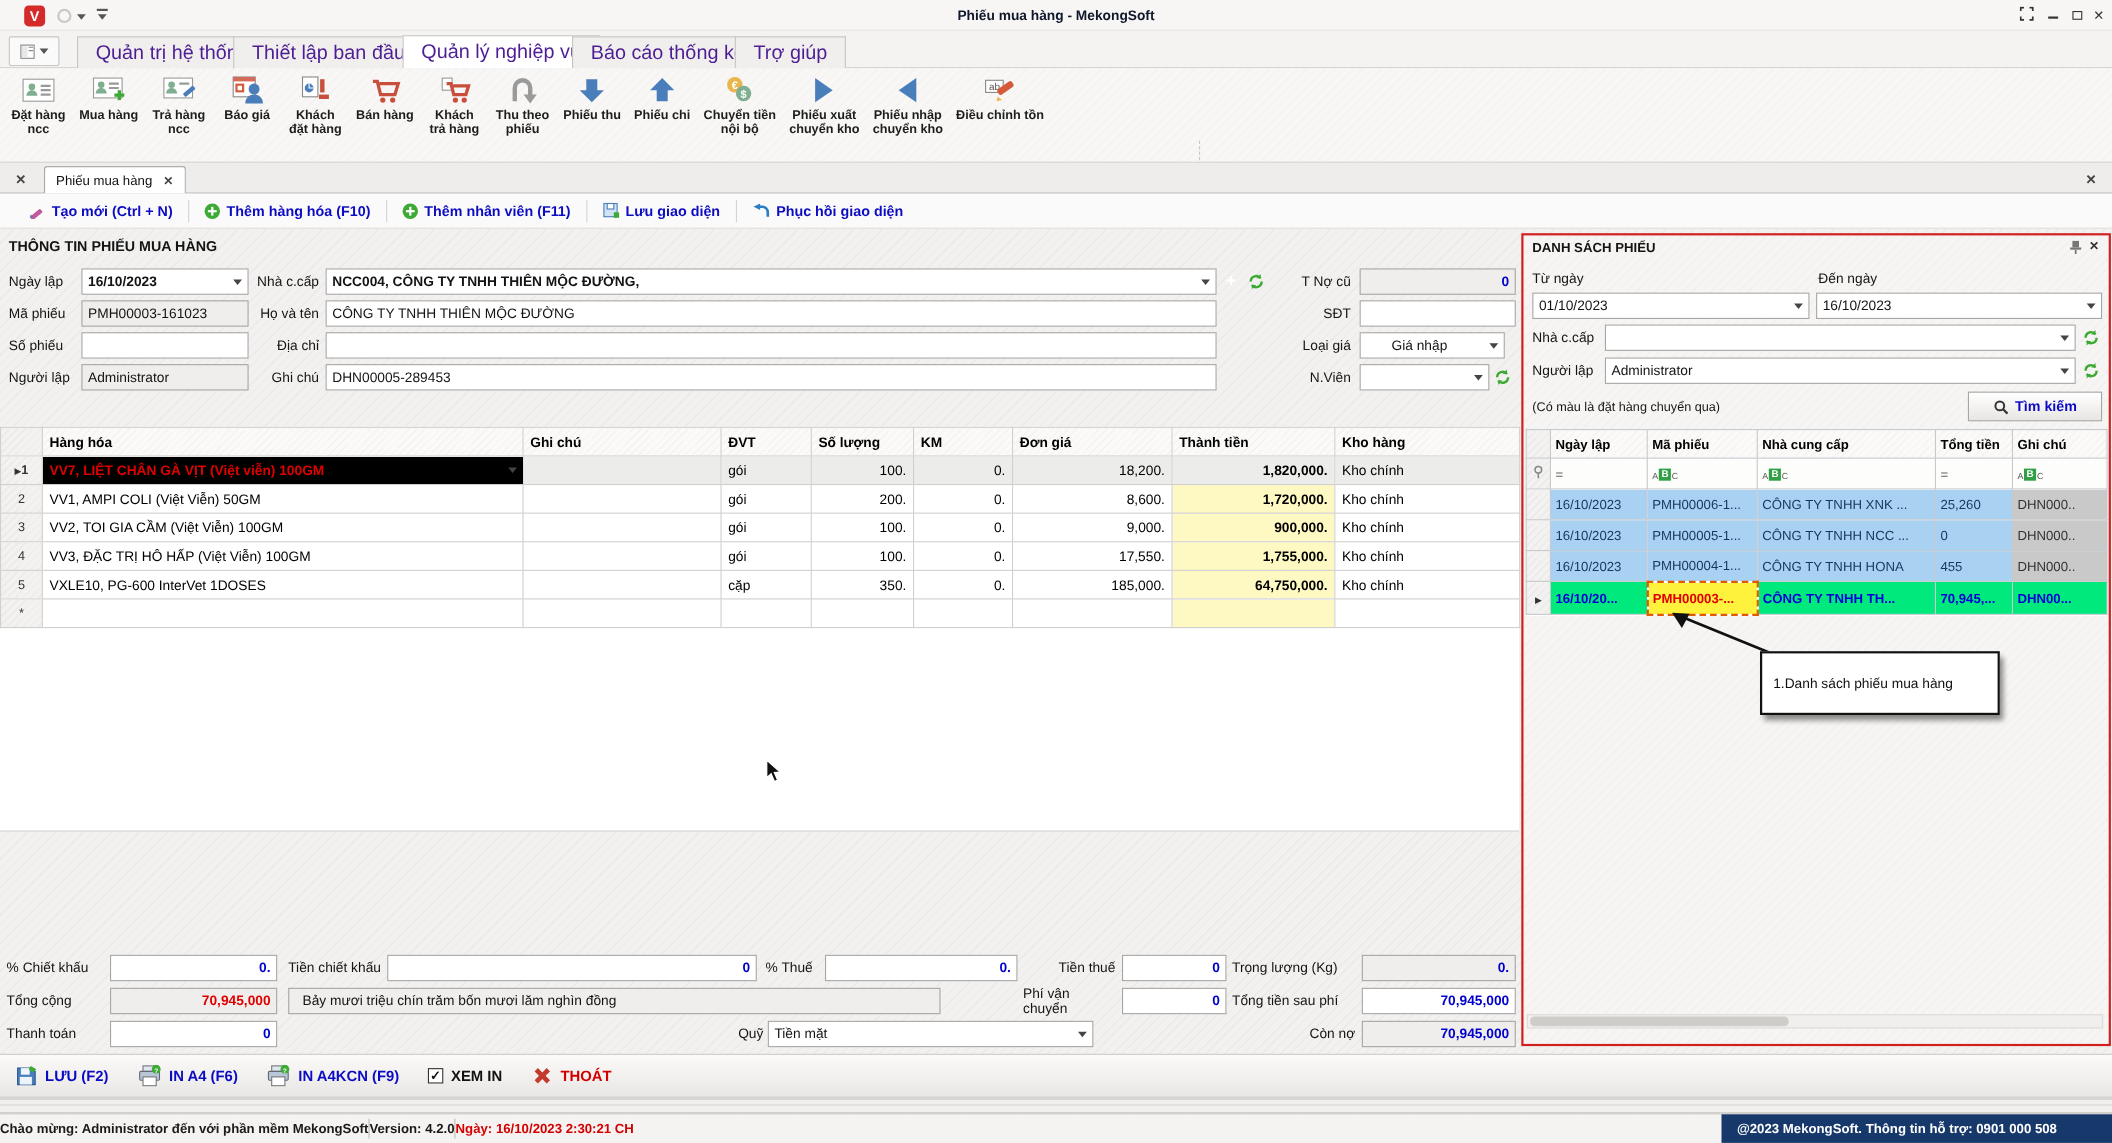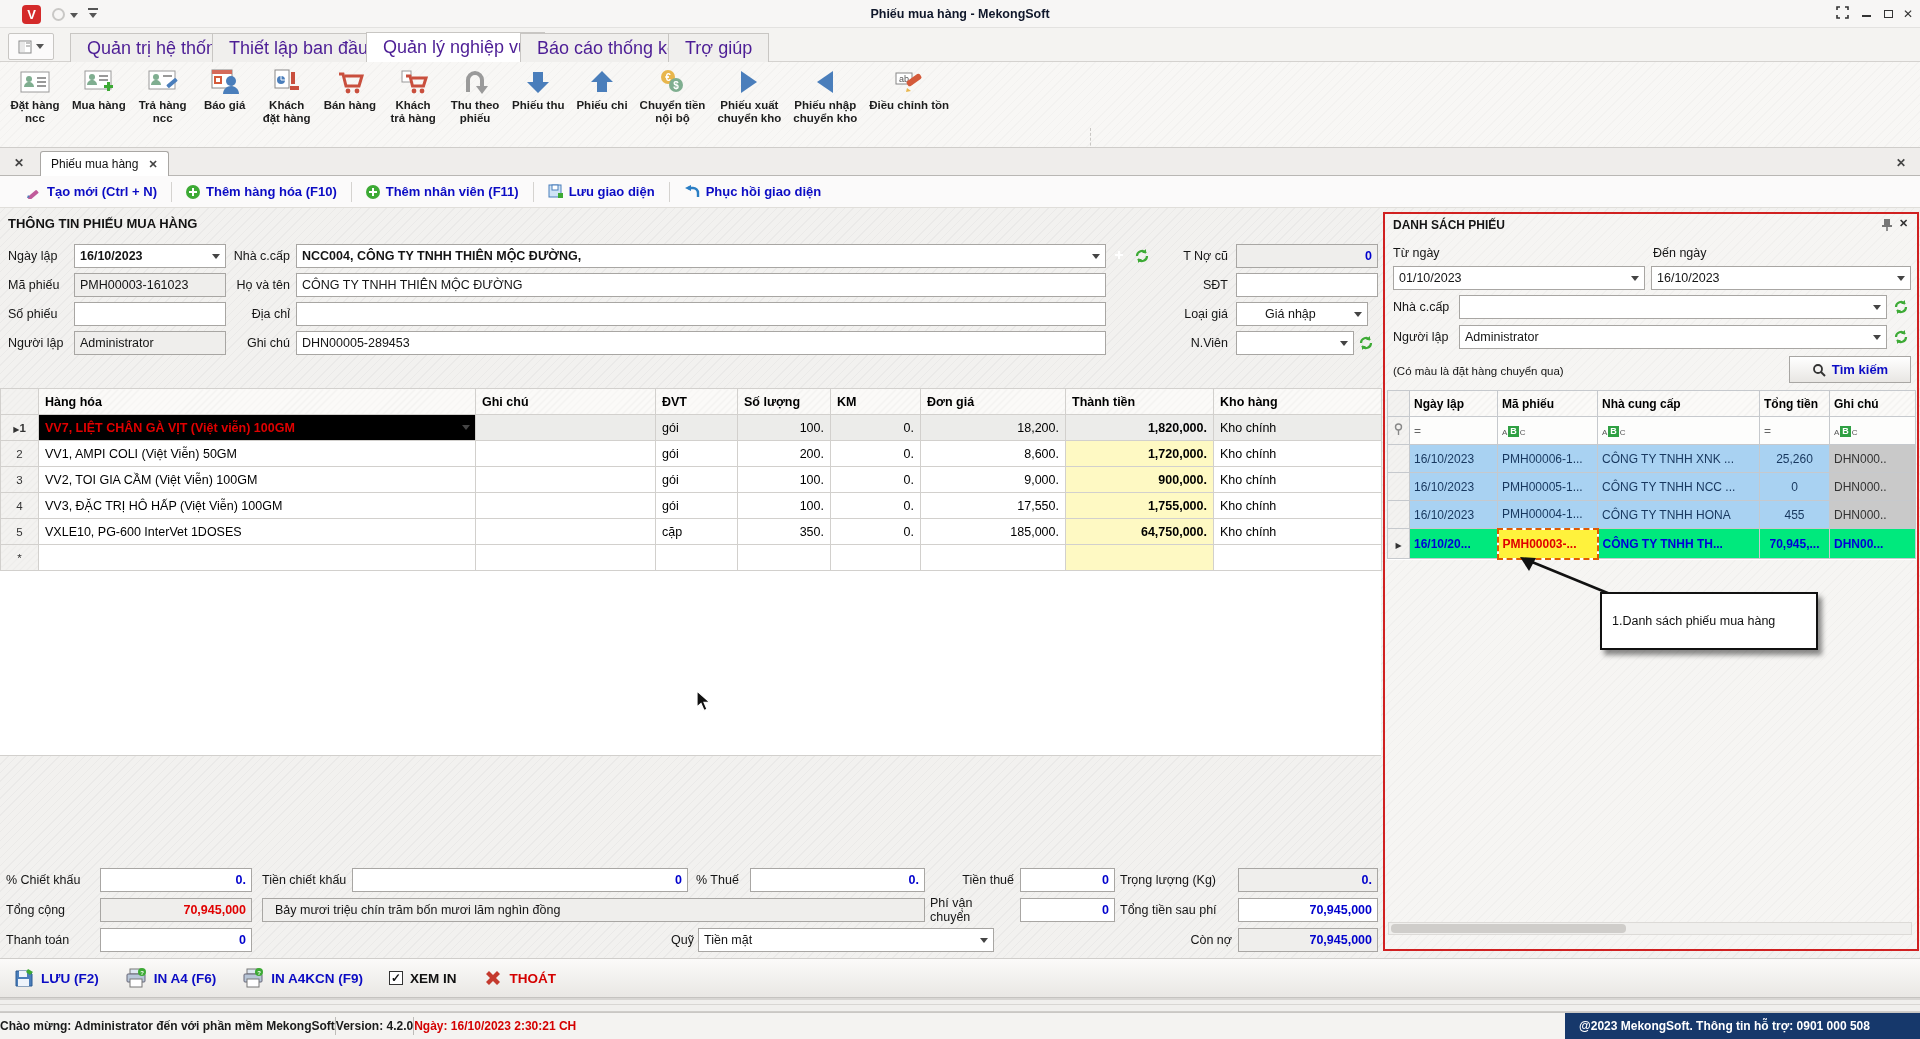--- a/index.html
+++ b/index.html
@@ -101,21 +101,21 @@
   .pgrid td { border:1px solid #c6c9cd; height:26px; padding:0 4px; overflow:hidden; white-space:nowrap; }
   .pgrid .hd td { font-weight:bold; background:repeating-linear-gradient(135deg, rgba(0,0,0,0.03) 0 1px, transparent 1px 5px), #fbfaf8; }
   .pgrid .flt td { height:28px; background:#fdfdfc; color:#666; }
   .pgrid td.ind { background:repeating-linear-gradient(135deg, rgba(0,0,0,0.04) 0 1px, transparent 1px 5px), #f3f2f0; text-align:center; padding:0 1px; }
   .pgrid .brow td { height:28px; background:#a9d2f2; color:#17375e; }
   .pgrid .brow td.gray { background:#c9c9c9; color:#333; }
   .pgrid .brow td.ind { background:repeating-linear-gradient(135deg, rgba(0,0,0,0.04) 0 1px, transparent 1px 5px), #f3f2f0; }
   .pgrid .selrow td { height:30px; background:#00e97d; color:#0000d8; font-weight:bold; }
   .pgrid .selrow td.code { background:#fff23c; color:#e00000; border:2px dashed #e05a00; }
   .pgrid .selrow td.ind { background:repeating-linear-gradient(135deg, rgba(0,0,0,0.04) 0 1px, transparent 1px 5px), #f3f2f0; color:#333; font-weight:normal; }
-  .pgrid td.n { text-align:center; }
+  .pgrid td.n { text-align:left; }
   .abc-ico { display:inline-flex; align-items:flex-end; gap:1px; font-size:8px; color:#555; }
   .abc-ico b { background:#2fa043; color:#fff; font-size:9px; padding:0 2px; line-height:11px; font-weight:bold; }
   .search-btn { position:absolute; left:404px; top:142px; width:122px; height:27px; border:1px solid #a8a6a3; background:linear-gradient(#ffffff,#e8e6e3); display:flex; align-items:center; justify-content:center; gap:6px; font-size:13px; font-weight:bold; color:#0b0bc4; }
   .callout { position:absolute; left:215px; top:378px; width:218px; height:58px; background:#fff; border:2px solid #111; box-shadow:4px 5px 5px rgba(0,0,0,0.45); display:flex; align-items:center; padding:0 10px; font-size:12.5px; color:#111; }
   .hscroll { position:absolute; left:3px; top:708px; width:524px; height:13px; background:#f0efed; border:1px solid #dcdad7; }
   .hscroll .thumb { position:absolute; left:2px; top:1px; width:235px; height:9px; background:#cfcdca; border-radius:4px; }
 </style>
 </head>
 <body>
 
@@ -510,21 +510,21 @@
   <div class="fld num" style="left:352px; top:868px; width:336px;">0</div>
   <div class="lbl" style="left:696px; top:868px; width:50px;">% Thuế</div>
   <div class="fld num" style="left:750px; top:868px; width:175px;">0.</div>
   <div class="lbl r" style="left:950px; top:868px; width:64px;">Tiền thuế</div>
   <div class="fld num" style="left:1020px; top:868px; width:95px;">0</div>
   <div class="lbl" style="left:1120px; top:868px; width:112px;">Trọng lượng (Kg)</div>
   <div class="fld ro num" style="left:1238px; top:868px; width:140px;">0.</div>
 
   <div class="lbl" style="left:6px; top:898px; width:88px;">Tổng cộng</div>
   <div class="fld ro red" style="left:100px; top:898px; width:152px;">70,945,000</div>
-  <div class="fld ro" style="left:262px; top:898px; width:663px;padding-left:12px;">Bảy mươi triệu chín trăm bốn mươi lăm nghìn đồng</div>
+  <div class="fld ro" style="left:262px; top:898px; width:593px;padding-left:12px;">Bảy mươi triệu chín trăm bốn mươi lăm nghìn đồng</div>
   <div class="lbl r" style="left:930px; top:898px; width:85px;">Phí vận chuyển</div>
   <div class="fld num" style="left:1020px; top:898px; width:95px;">0</div>
   <div class="lbl" style="left:1120px; top:898px; width:116px;">Tổng tiền sau phí</div>
   <div class="fld num" style="left:1238px; top:898px; width:140px;">70,945,000</div>
 
   <div class="lbl" style="left:6px; top:928px; width:88px;">Thanh toán</div>
   <div class="fld num" style="left:100px; top:928px; width:152px;">0</div>
   <div class="lbl r" style="left:658px; top:928px; width:36px;">Quỹ</div>
   <div class="fld" style="left:698px; top:928px; width:296px;">
       <span>Tiền mặt</span>

